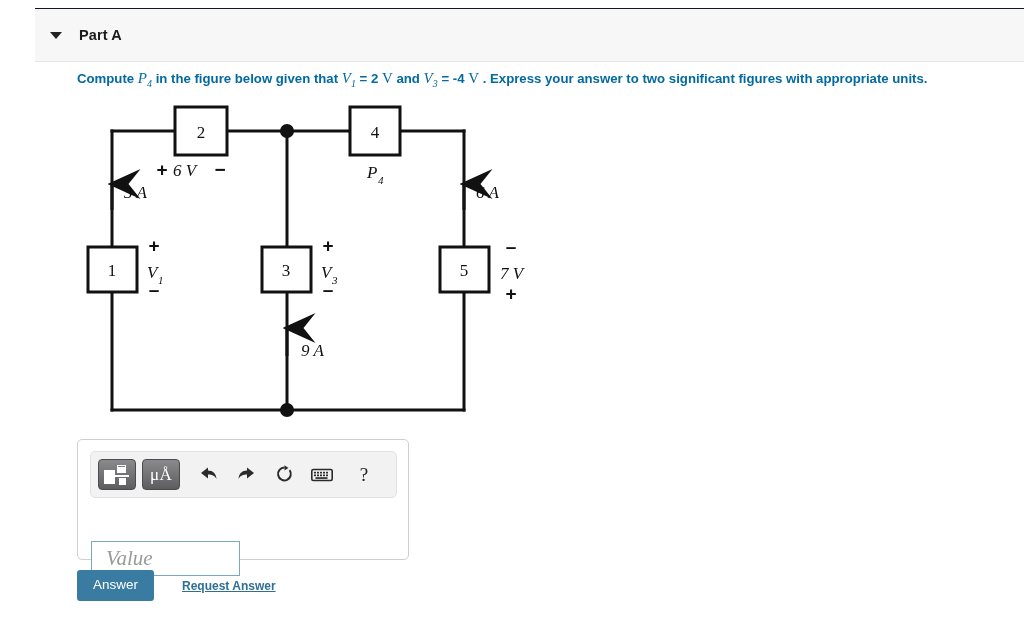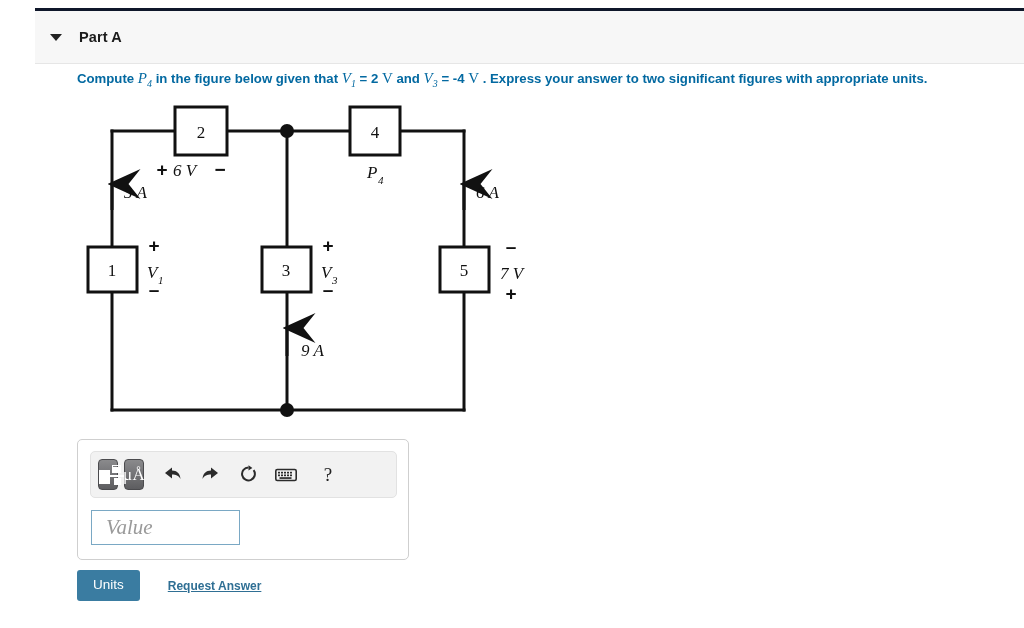--- a/index.html
+++ b/index.html
@@ -19,21 +19,21 @@
 
   
   .part-header {
     position: absolute;
     left: 35px;
     top: 8px;
     right: 0;
     height: 52px;
     background: #f7f7f7;
     border-bottom: 1px solid #e6e6e6;
-    border-top: 3px solid #0f172a;
+    border-top: 1px solid #0f172a;
     display: flex;
     align-items: center;
   }
   .disclosure-tri {
     width: 0; height: 0;
     border-left: 6px solid transparent;
     border-right: 6px solid transparent;
     border-top: 7px solid #222;
     margin-left: 15px;
     margin-right: 17px;
@@ -131,21 +131,21 @@
     width: 307px;
     height: 47px;
     background: #f2f2f2;
     border: 1px solid #e2e2e2;
     border-radius: 5px;
     box-sizing: border-box;
     display: flex;
     align-items: center;
   }
   .tbtn {
-    width: 20px;
+    width: 38px;
     height: 31px;
     margin-left: 7px;
     border-radius: 4px;
     background: linear-gradient(#8a8a8c, #5d5d60);
     border: 1px solid #4b4b4e;
     display: flex;
     align-items: center;
     justify-content: center;
     cursor: pointer;
     box-sizing: border-box;
@@ -195,21 +195,21 @@
   }
   .field {
     height: 35px;
     border: 1px solid #7aa8c4;
     background: #fff;
     box-sizing: border-box;
     display: flex;
     align-items: center;
     padding-left: 14px;
   }
-  .field.value { width: 149px; }
+  .field.value { width: 149px; margin-top: 31px; }
   .field.units { width: 153px; border-left: none; }
   .ph {
     font-family: "Liberation Serif", serif;
     font-style: italic;
     font-size: 21px;
     color: #9a9a9a;
   }
 
   
   .submit-row {
@@ -389,15 +389,15 @@
   </div>
 
   <div class="fields">
     <div class="field value">
       <span class="ph">Value</span>
     </div>
   </div>
 </div>
 
 <div class="submit-row">
-  <button class="submit-btn">Units</button>
+  <button class="submit-btn">Answer</button>
   <span class="request-link">Request Answer</span>
 </div>
 
 </body></html>

